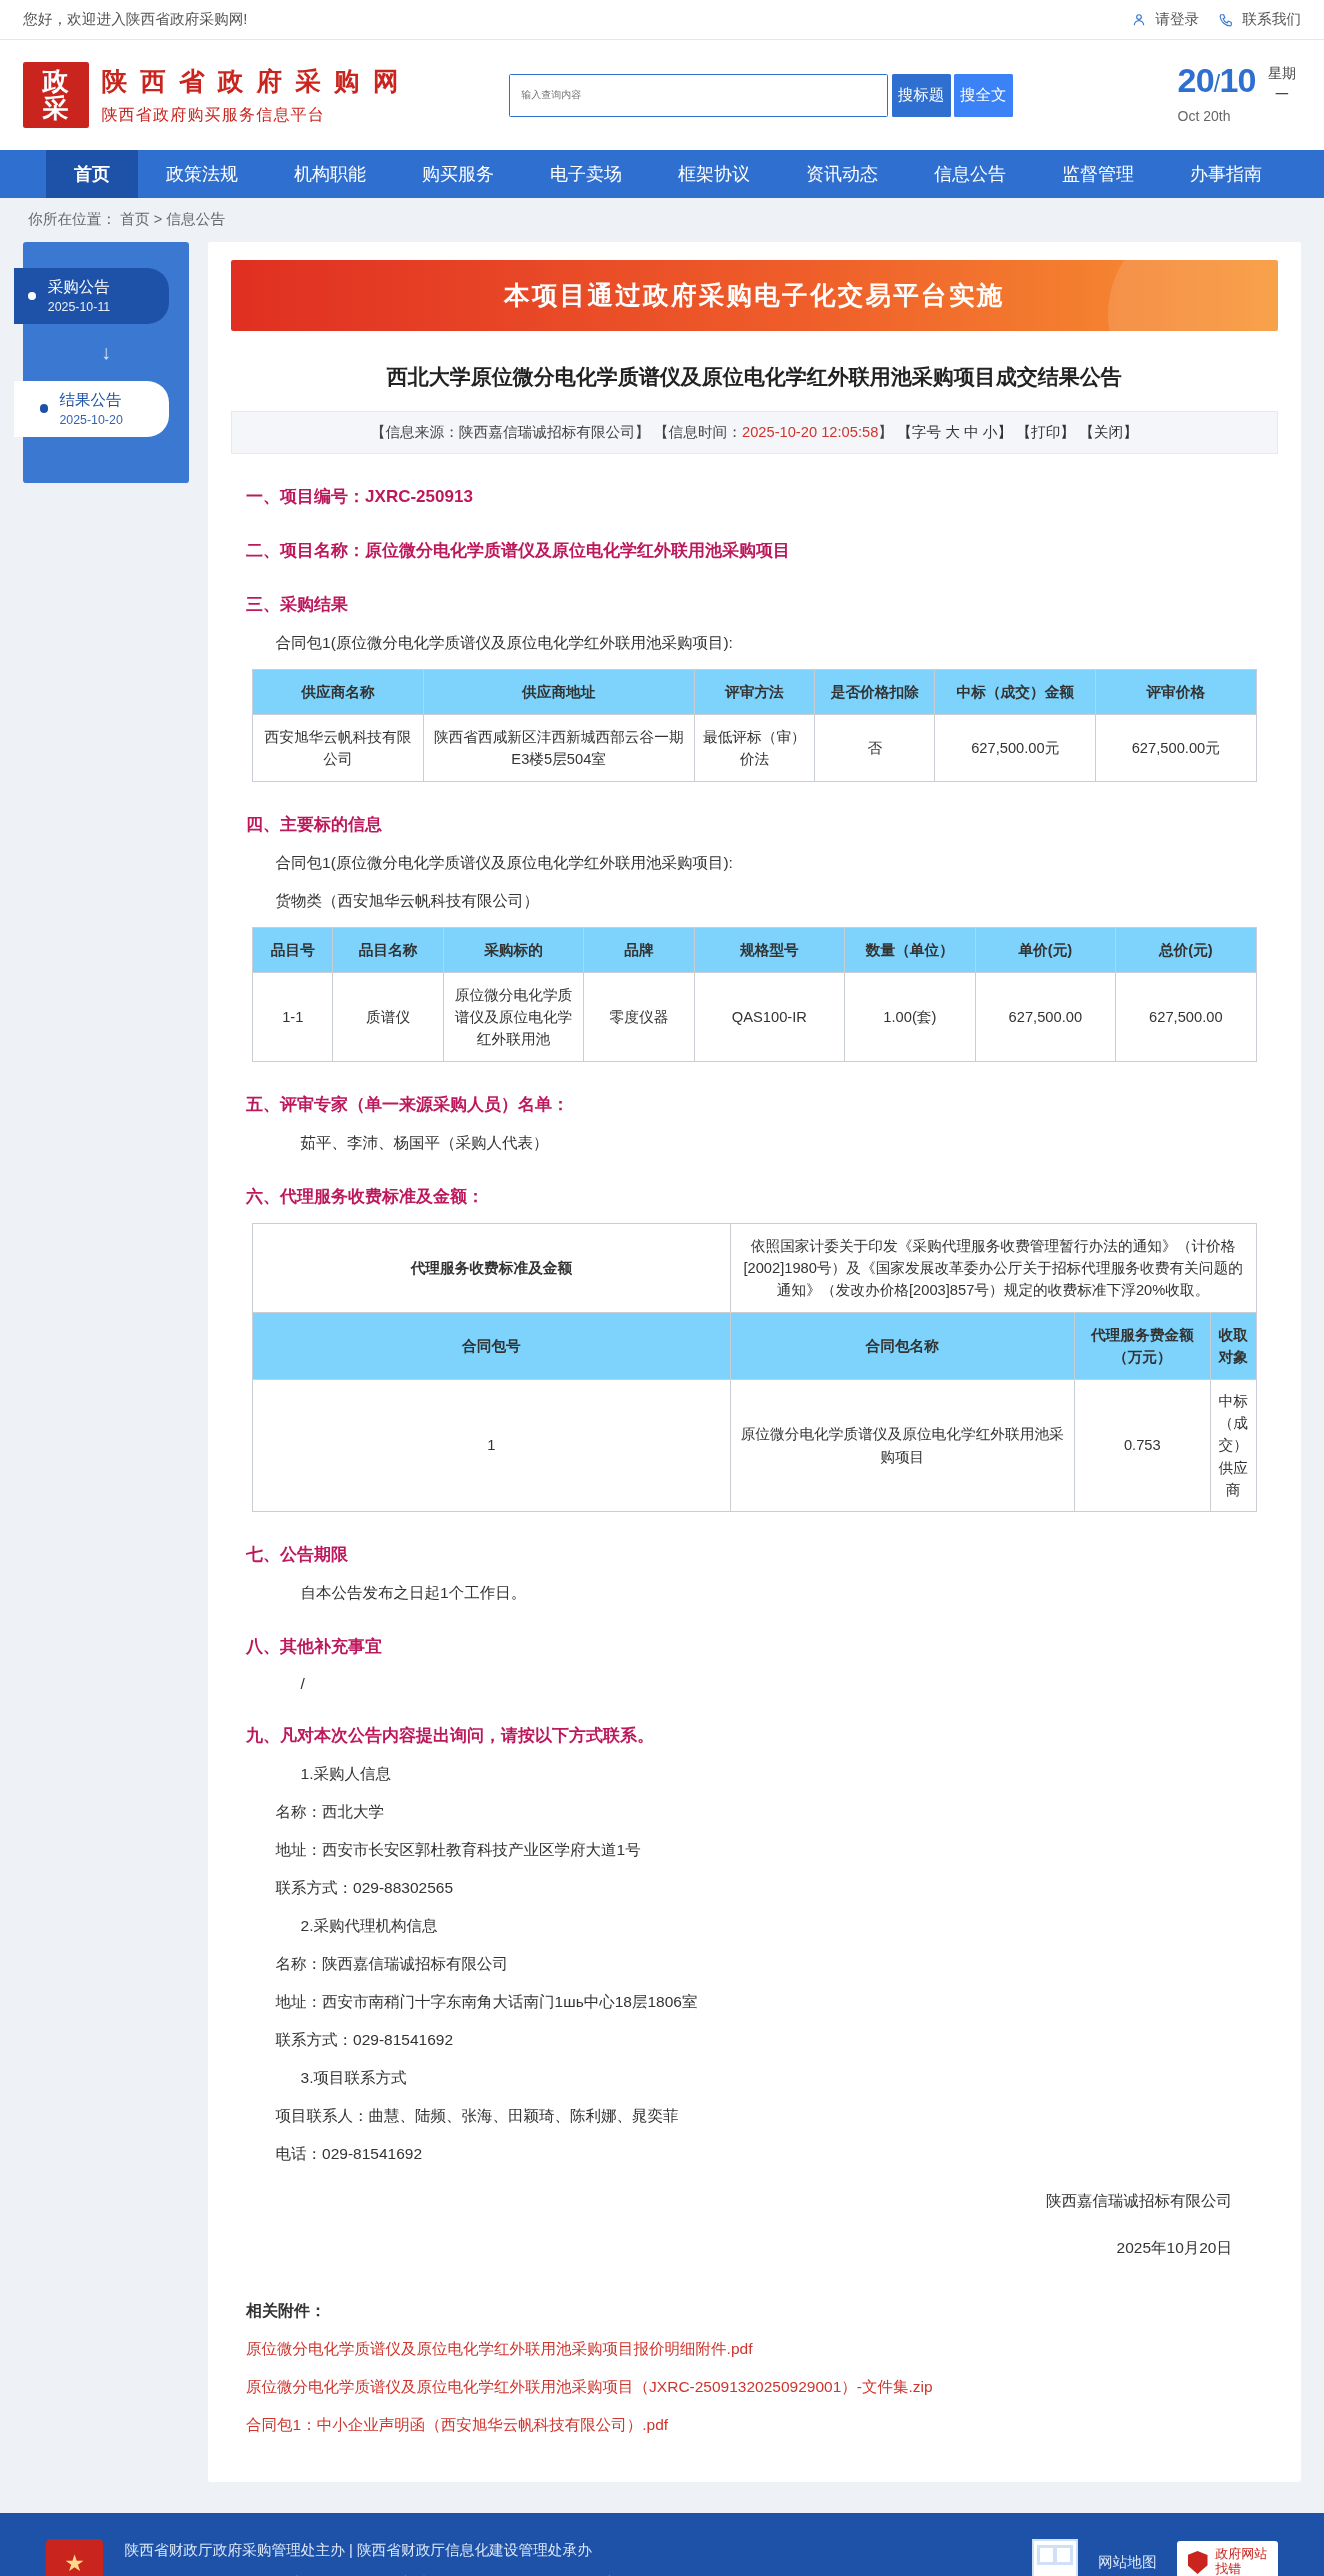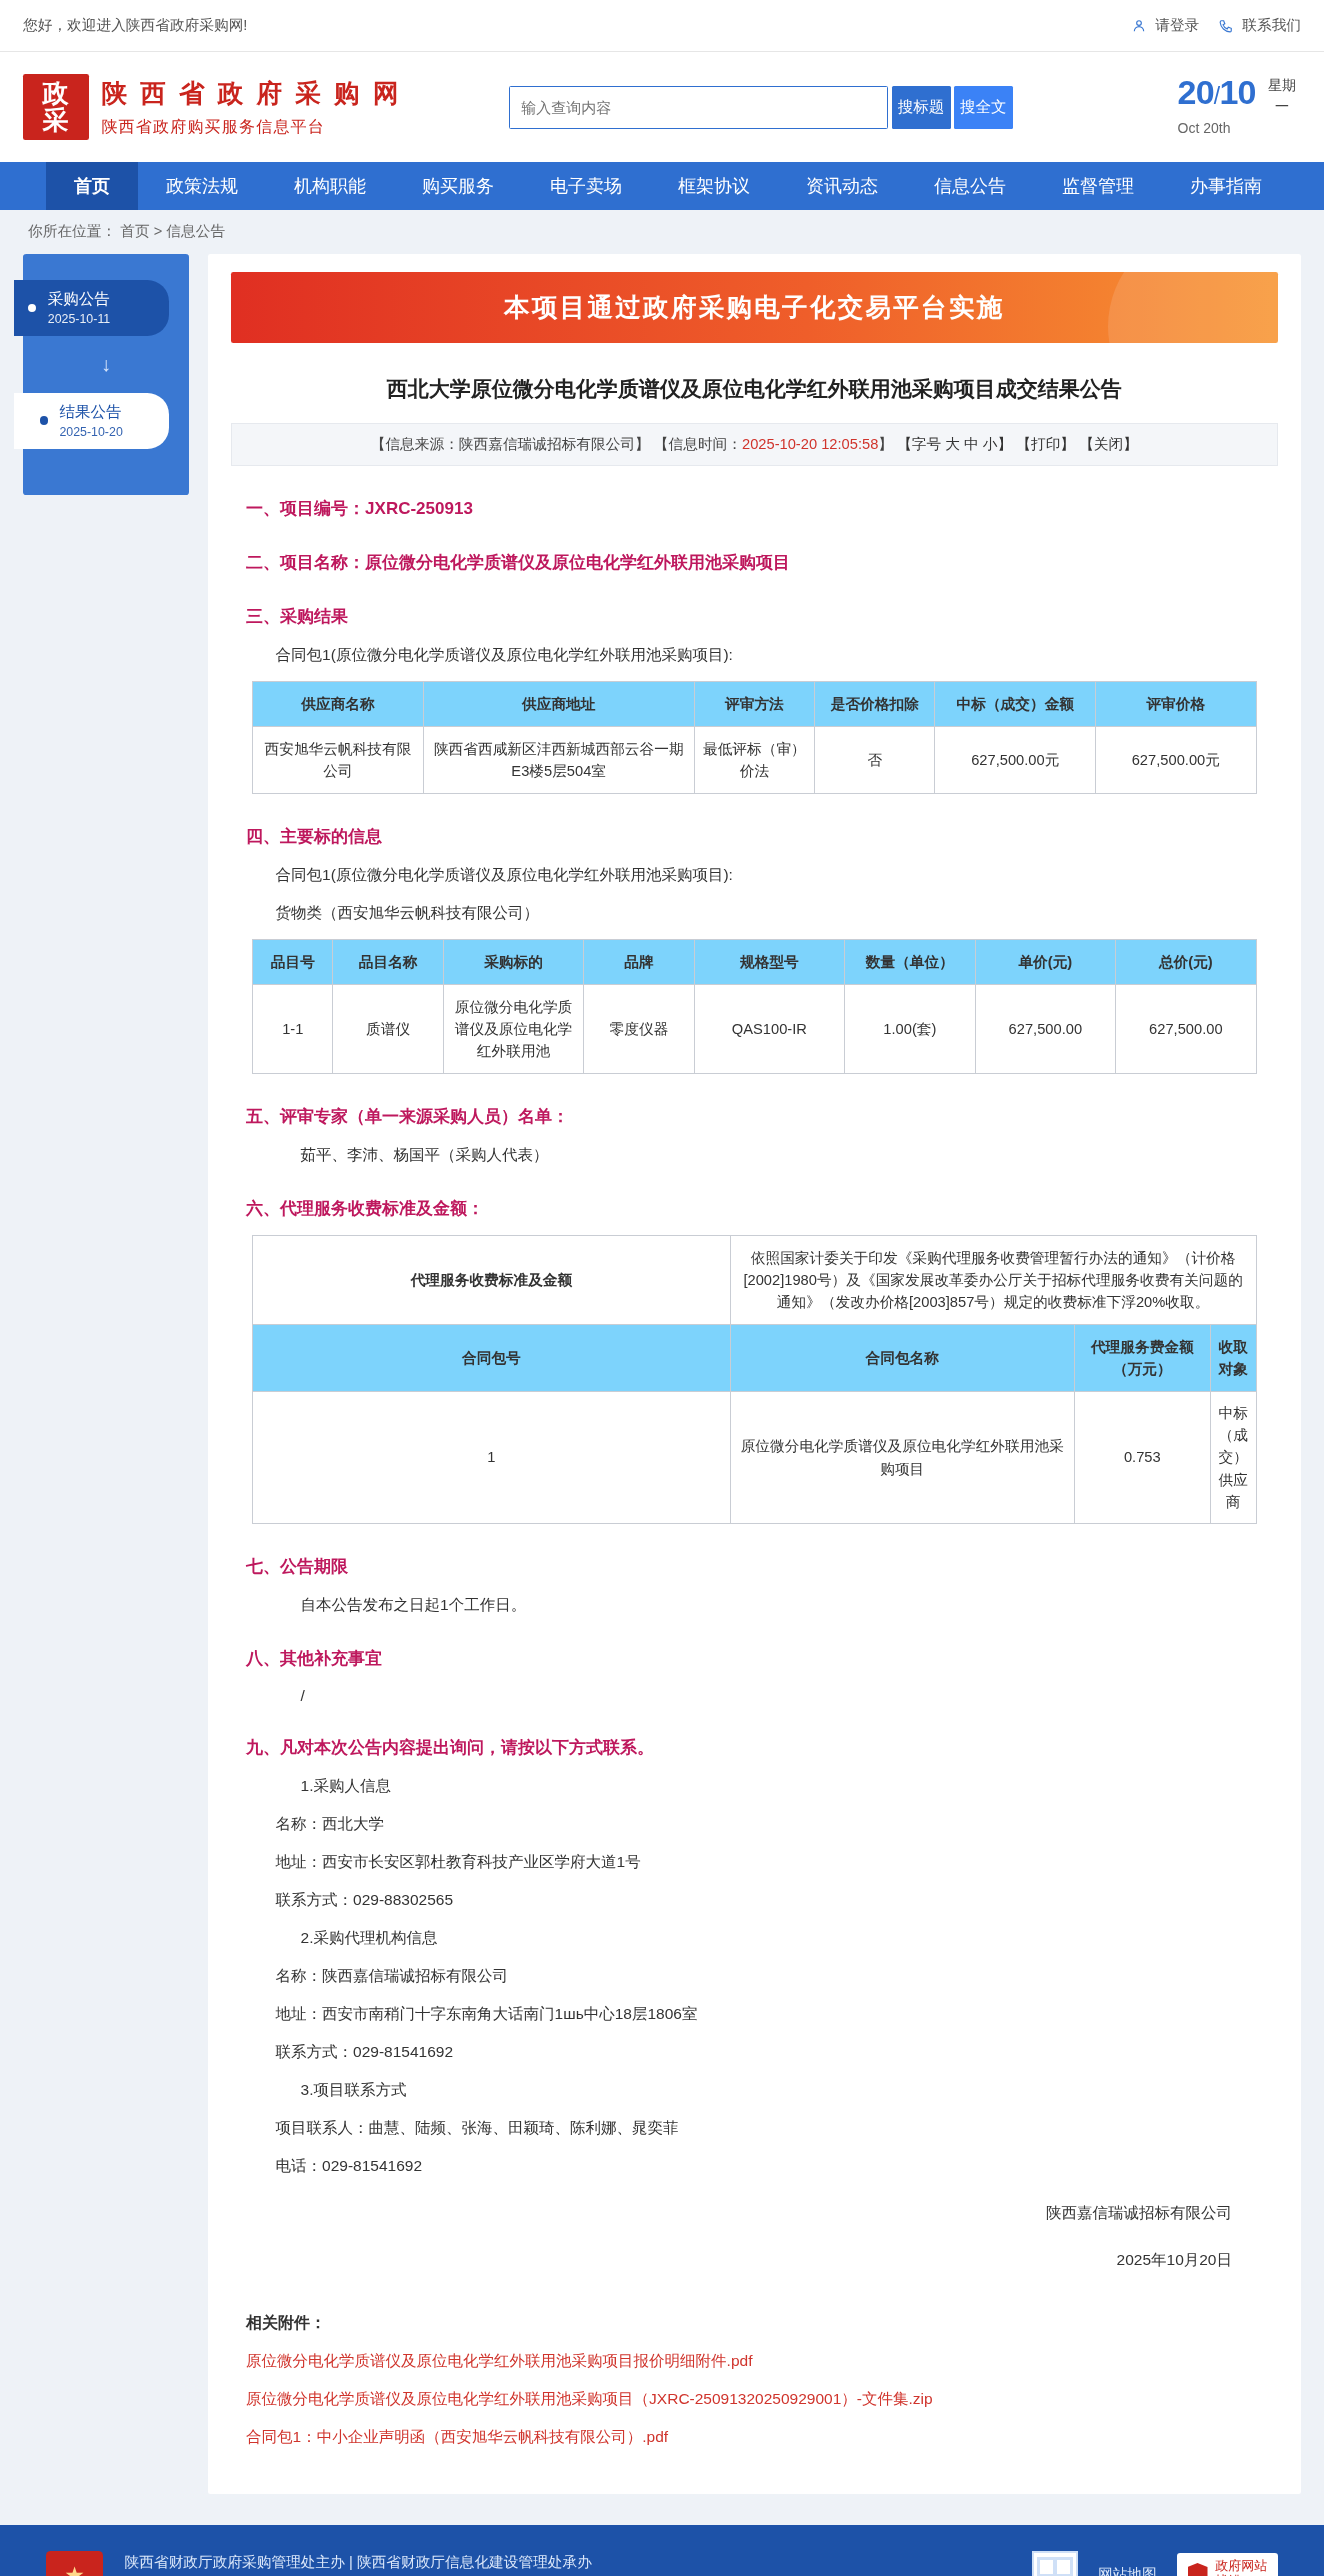--- a/index.html
+++ b/index.html
@@ -6,21 +6,21 @@
   html, body { margin: 0; padding: 0; }
   body {
     width: 1324px;
     font-family: "Liberation Sans", sans-serif;
     background: #eef2f7;
     color: #333;
     font-size: 18.6px;
   }
   
   .topbar {
-    height: 52px;
+    height: 40px;
     background: #ffffff;
     border-bottom: 0.8px solid #e6e6e6;
     display: flex;
     align-items: center;
     padding: 0 23px;
     font-size: 14.7px;
     color: #555;
   }
   .topbar .welcome { flex: 1; }
   .topbar .right { display: flex; align-items: center; gap: 20px; color: #555; }
@@ -57,24 +57,25 @@
   .search-block {
     margin-left: 108px;
     display: flex;
     align-items: center;
   }
   .search-input {
     width: 379px; height: 43px;
     border: 1.5px solid #2f6fd0;
     background: #fff;
     padding: 0 10.8px;
-    font-size: 15px;
+    font-size: 10px;
     color: #8b5cf6;
     outline: none;
     border-radius: 1.5px;
+    font-family: Liberation Mono, monospace;
   }
   .search-btn {
     height: 43px;
     min-width: 59px;
     background: #2f6fd0;
     color: #fff;
     border: none;
     font-size: 15.5px;
     cursor: pointer;
     margin-left: 3.1px;

